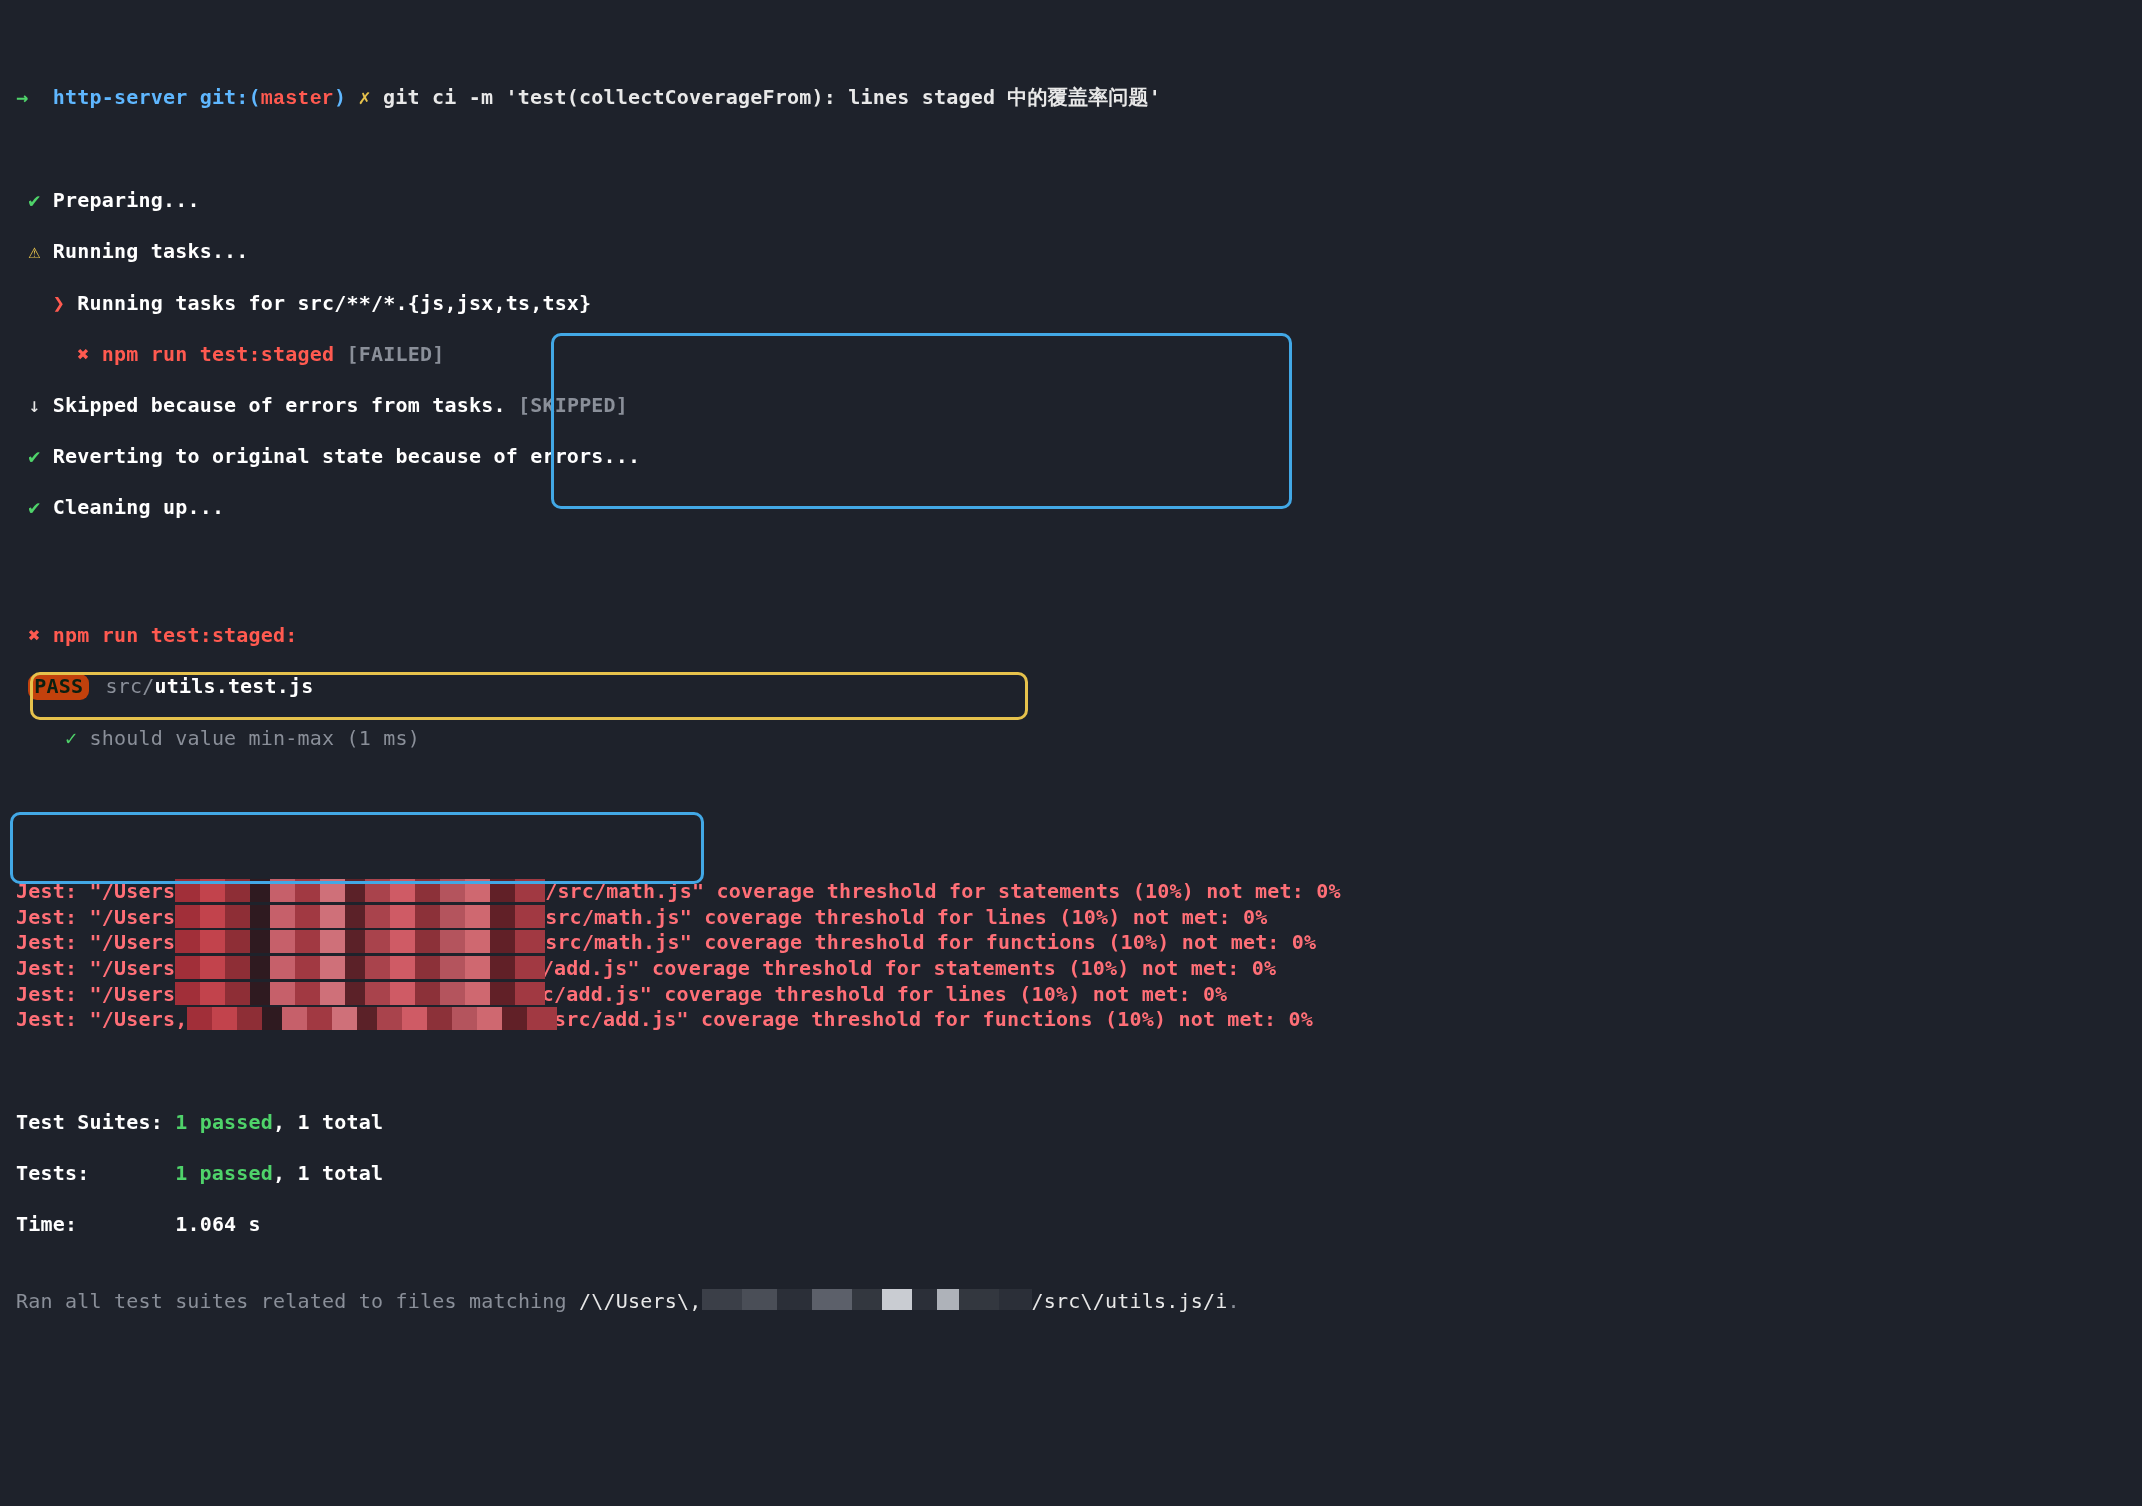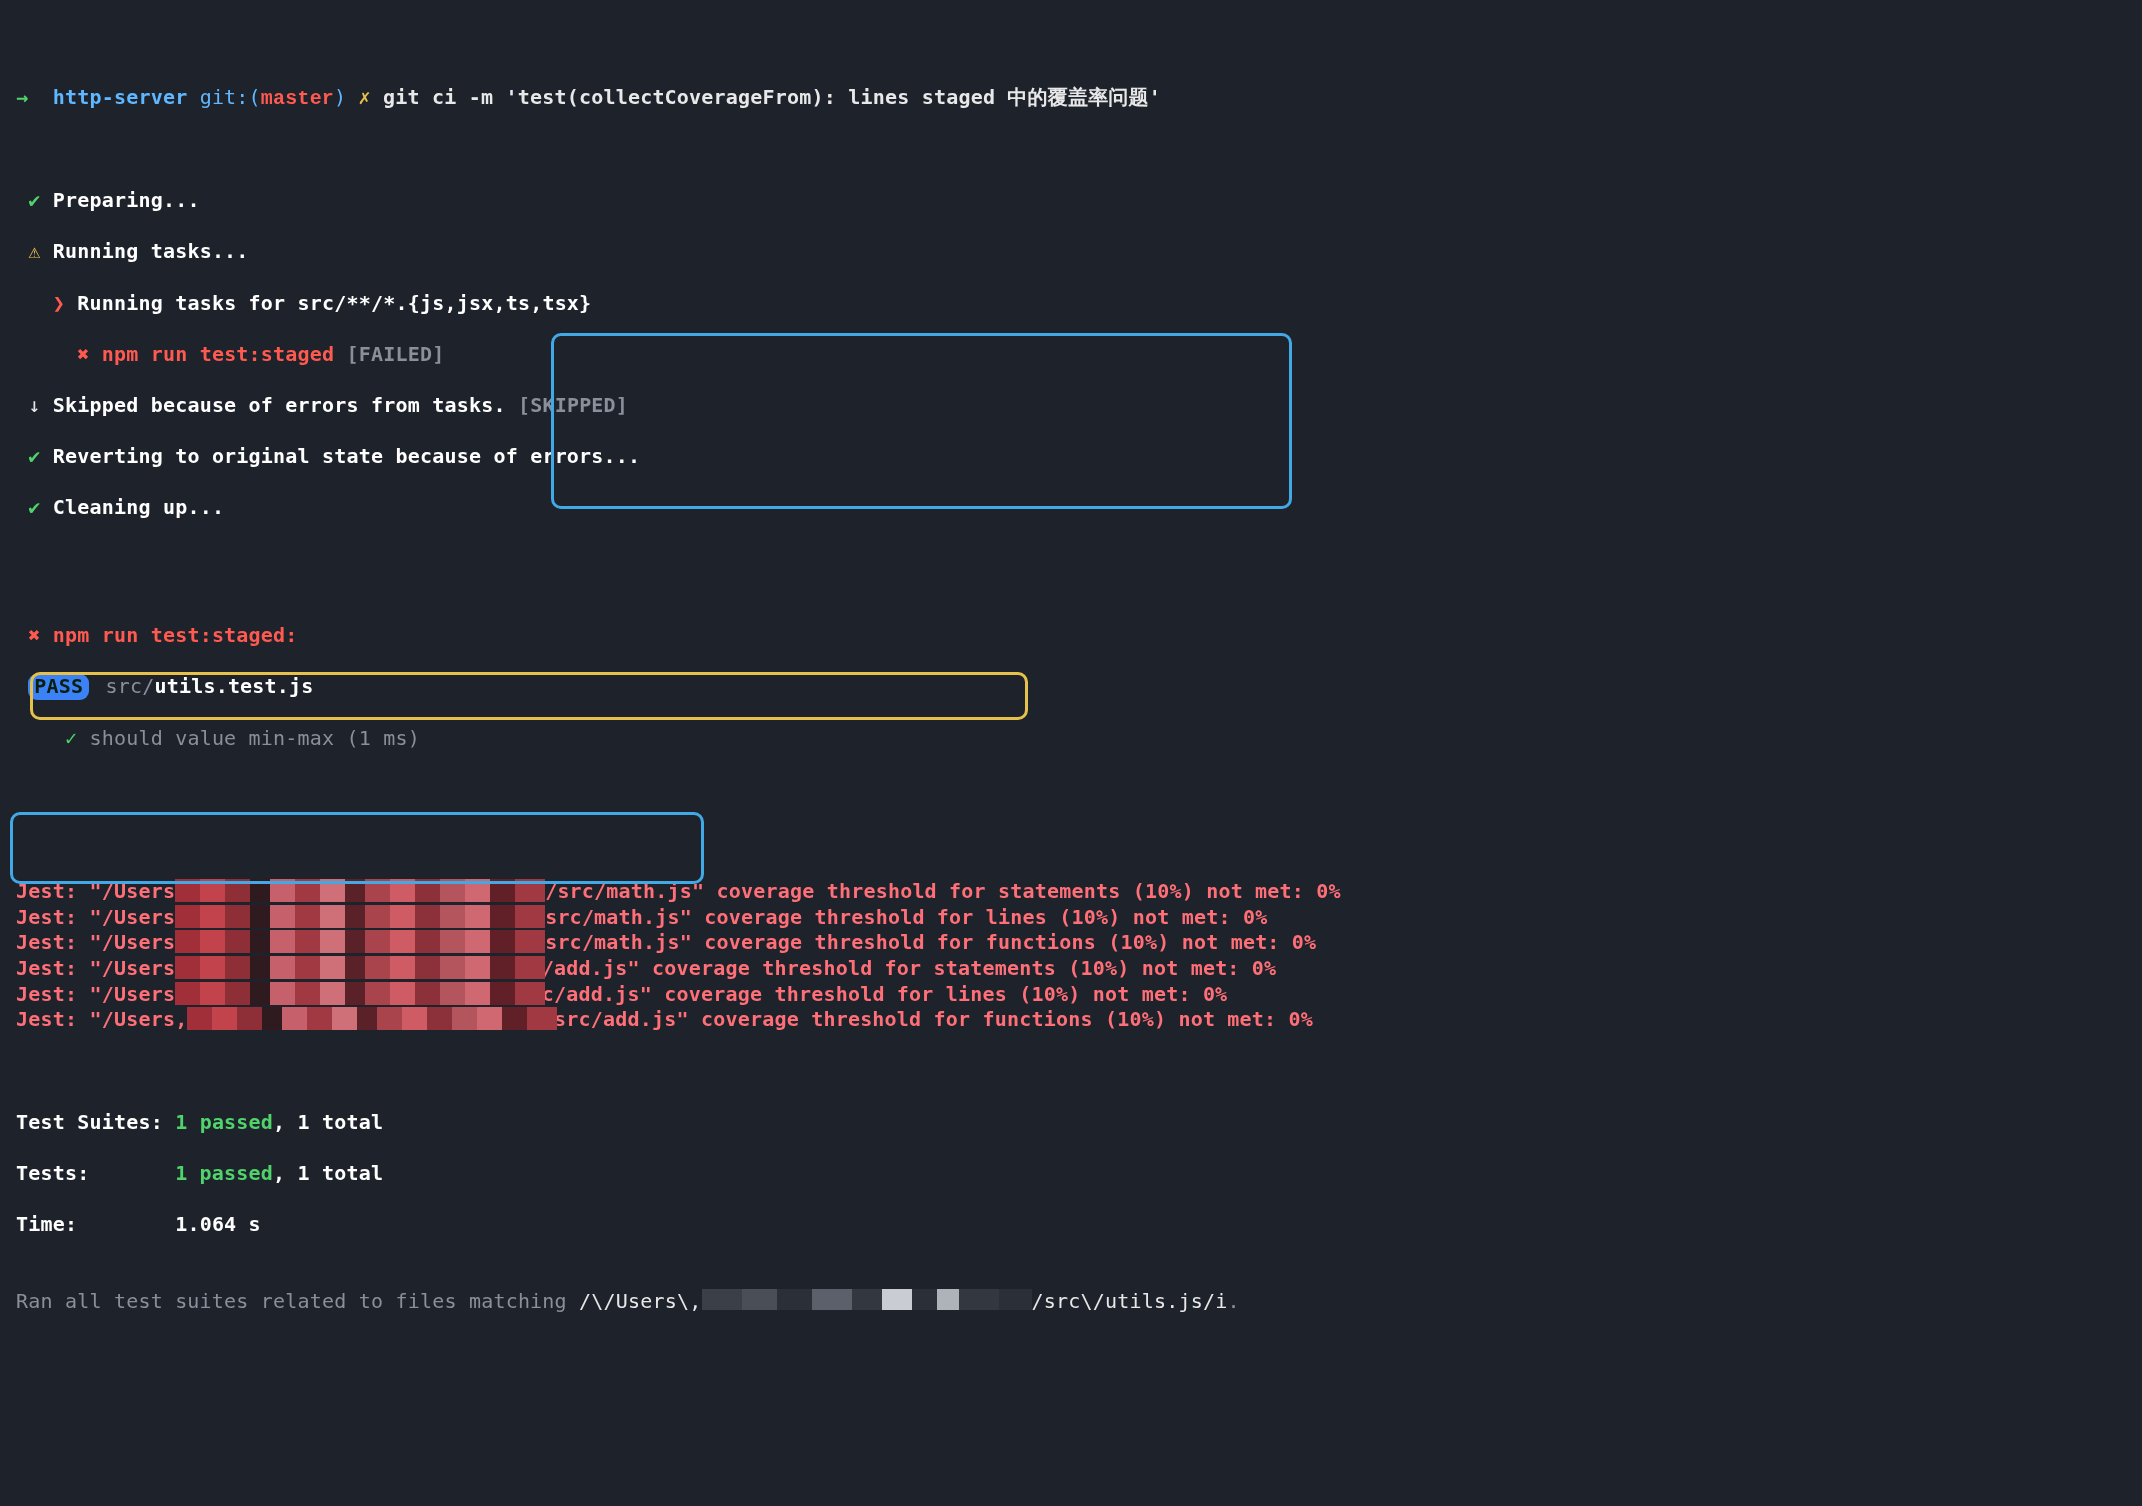--- a/index.html
+++ b/index.html
@@ -12,33 +12,33 @@
     line-height: 1.28;
     letter-spacing: 0.2px;
   }
   .term {
     padding: 8px 0 40px 16px;
     white-space: pre;
   }
   .ln { display: block; }
   .arrow   { color: #4fd36a; font-weight: bold; }
   .dir     { color: #5fb7ff; font-weight: bold; }
-  .git     { color: #5fb7ff; font-weight: normal; text-align: center; }
+  .git     { color: #5fb7ff; font-weight: bold; text-align: center; }
   .branch  { color: #ff5a50; font-weight: bold; font-family: Liberation Mono, monospace; }
   .yellow  { color: #e6c24c; font-weight: bold; }
   .cmd     { color: #e8e8e8; font-weight: bold; }
   .green   { color: #4fd36a; }
   .warn    { color: #e6c24c; }
   .fail    { color: #ff5a50; font-weight: bold; }
   .dim     { color: #8a8f99; }
   .dimb    { color: #8a8f99; font-weight: bold; }
   .white   { color: #e8e8e8; }
   .whiteb  { color: #ffffff; font-weight: bold; }
   .passbadge {
-    background: #3b82f6;
+    background: #c2410c;
     color: #0b1f10;
     font-weight: bold;
     padding: 0 6px;
     margin-right: 4px;
     display: inline-block;
     border-radius: 9px;
   }
   .filebold { color: #ffffff; font-weight: bold; }
 
   

